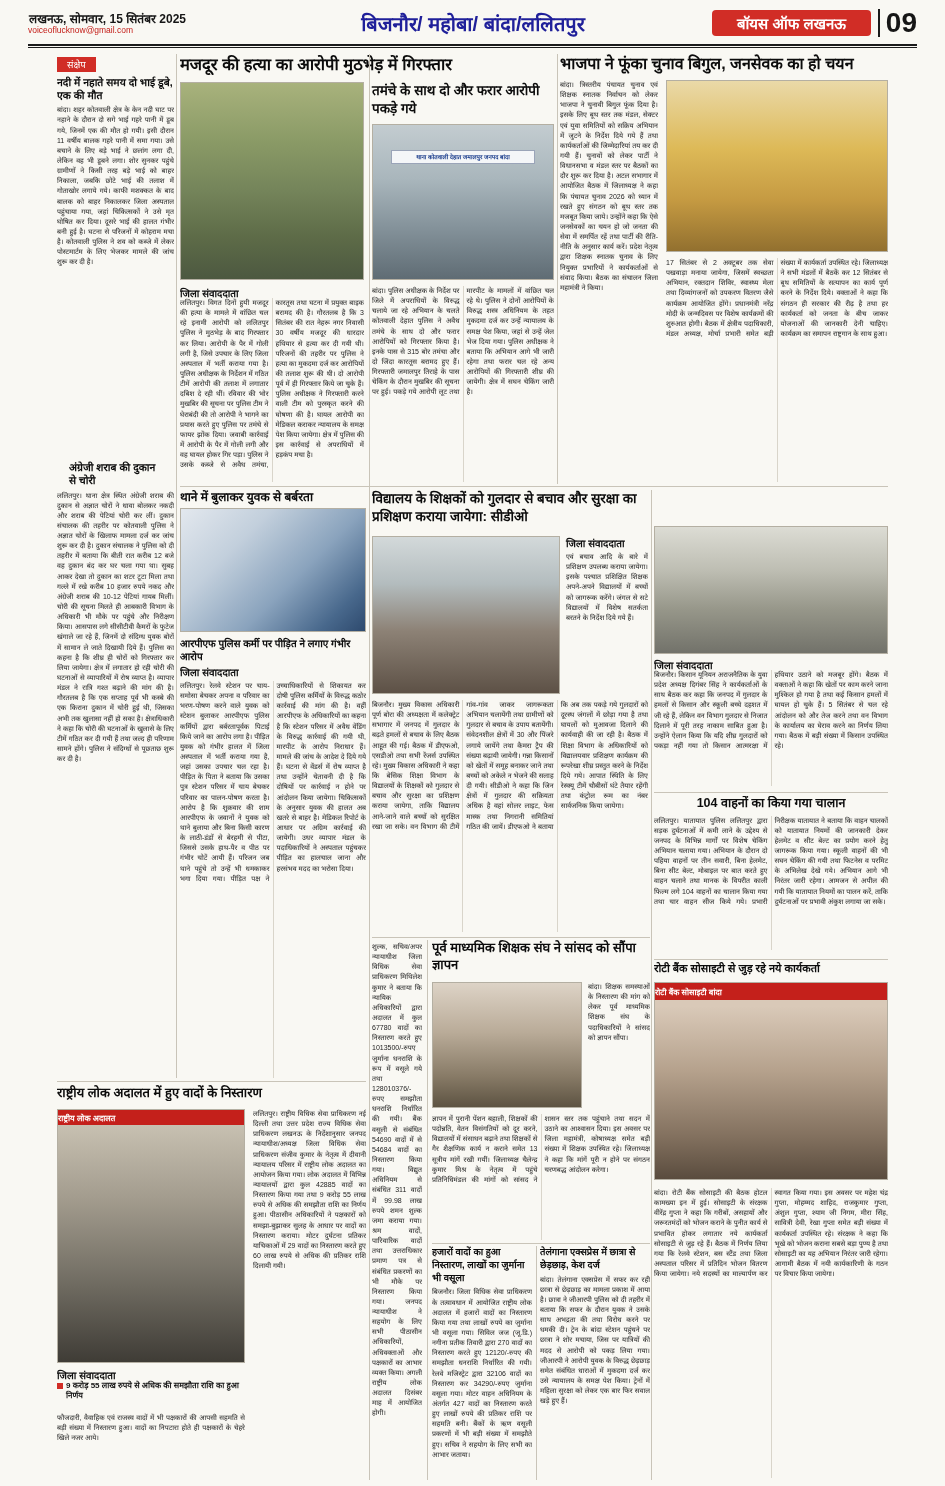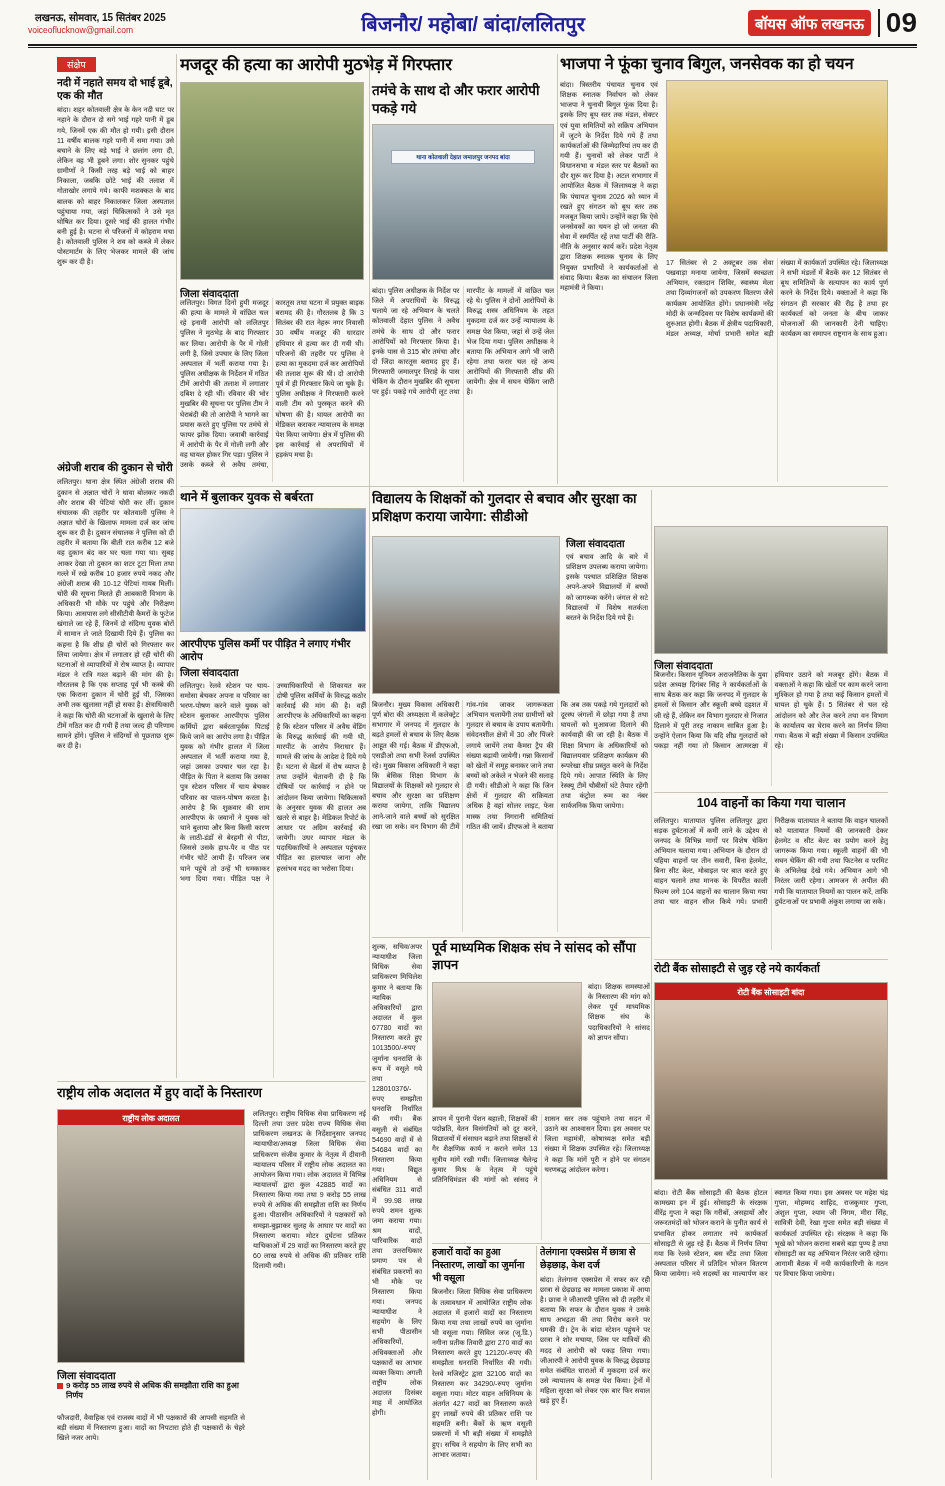--- a/index.html
+++ b/index.html
@@ -10,46 +10,46 @@
   .h{font-weight:700;color:#0c0c0c;line-height:1.25}
   .h-nw{white-space:nowrap;overflow:hidden}
   .body{font-size:7px;line-height:1.45;text-align:justify;color:#232323;overflow:hidden}
   .cols2{column-count:2;column-gap:7px;column-rule:1px solid #d9d5ca}
   .cols3{column-count:3;column-gap:7px;column-rule:1px solid #d9d5ca}
   .byline{font-size:10px;font-weight:700;color:#101010}
   .photo{position:relative;overflow:hidden;border:1px solid #b4af a2;border:1px solid #b4afa2}
   .vr{position:absolute;width:1px;background:#c9c4b8}
   .hr{position:absolute;height:1px;background:#c9c4b8}
   .brief-label{display:inline-block;background:#d12d26;color:#fff;font-size:9.5px;font-weight:400;padding:1px 10px}
-  .banner{position:absolute;left:0;top:0;right:0;background:#c4201b;color:#fff;font-weight:700;text-align:center}
+  .banner{position:absolute;left:0;top:0;right:0;background:#c4201b;color:#fff;font-weight:700;}
   .sign{position:absolute;left:10%;top:16%;width:80%;background:#f4f6f8;color:#173a8a;font-weight:700;
         text-align:center;border:1px solid #9aa4b8;padding:2px 1px;font-size:6px;line-height:1.45}
   .bullet{display:flex;gap:3px;font-size:8px;font-weight:700;line-height:1.3}
   .bullet .sq{width:6px;height:6px;background:#d12d26;flex:none;margin-top:2px}
 </style>
 </head>
 <body>
 
 <div class="page">
 
   <header style="position:absolute;left:28px;top:6px;width:889px;height:36px">
-    <div style="position:absolute;left:7px;top:4px;font-size:10px;font-weight:700">लखनऊ, सोमवार, 15 सितंबर 2025</div>
+    <div style="position:absolute;left:1px;top:4px;font-size:12px;font-weight:700">लखनऊ, सोमवार, 15 सितंबर 2025</div>
     <div style="position:absolute;left:0;top:19px;font-size:8.5px;color:#c4201b">voiceoflucknow@gmail.com</div>
     <div style="position:absolute;left:225px;width:440px;top:4px;text-align:center;font-size:20px;font-weight:700;color:#20209a">बिजनौर/ महोबा/ बांदा/ललितपुर</div>
-    <div style="position:absolute;right:46px;top:4px;background:#d12d26;color:#fff;font-size:15px;font-weight:700;padding:3px 7px;border-radius:4px">बॉयस ऑफ लखनऊ</div>
+    <div style="position:absolute;right:46px;top:4px;background:#d12d26;color:#fff;font-size:15px;font-weight:700;padding:3px 25px;border-radius:4px">बॉयस ऑफ लखनऊ</div>
     <div style="position:absolute;right:37px;top:3px;width:2px;height:28px;background:#1b1b1b"></div>
     <div style="position:absolute;right:0;top:1px;font-size:28px;font-weight:700">09</div>
   </header>
   <div style="position:absolute;left:28px;width:889px;top:44px;height:4px;border-top:2px solid #1b1b1b;border-bottom:1px solid #1b1b1b"></div>
 
   <section class="blk" style="left:57px;top:54px;width:117px;height:1024px">
     <div><span class="brief-label">संक्षेप</span></div>
     <h2 class="h" style="font-size:10.5px;margin:4px 0 3px">नदी में नहाते समय दो भाई डूबे, एक की मौत</h2>
     <div class="body" style="height:348px">बांदा। शहर कोतवाली क्षेत्र के केन नदी घाट पर नहाने के दौरान दो सगे भाई गहरे पानी में डूब गये, जिनमें एक की मौत हो गयी। इसी दौरान 11 वर्षीय बालक गहरे पानी में समा गया। उसे बचाने के लिए बड़े भाई ने छलांग लगा दी, लेकिन वह भी डूबने लगा। शोर सुनकर पहुंचे ग्रामीणों ने किसी तरह बड़े भाई को बाहर निकाला, जबकि छोटे भाई की तलाश में गोताखोर लगाये गये। काफी मशक्कत के बाद बालक को बाहर निकालकर जिला अस्पताल पहुंचाया गया, जहां चिकित्सकों ने उसे मृत घोषित कर दिया। दूसरे भाई की हालत गंभीर बनी हुई है। घटना से परिजनों में कोहराम मचा है। कोतवाली पुलिस ने शव को कब्जे में लेकर पोस्टमार्टम के लिए भेजकर मामले की जांच शुरू कर दी है।</div>
-    <h2 class="h" style="font-size:10.5px;margin:8px 0 3px">अंग्रेजी शराब की दुकान से चोरी</h2>
+    <h2 class="h" style="font-size:10.5px;margin:8px 12px 3px">अंग्रेजी शराब की दुकान से चोरी</h2>
     <div class="body" style="height:584px">ललितपुर। थाना क्षेत्र स्थित अंग्रेजी शराब की दुकान से अज्ञात चोरों ने धावा बोलकर नकदी और शराब की पेटियां चोरी कर लीं। दुकान संचालक की तहरीर पर कोतवाली पुलिस ने अज्ञात चोरों के खिलाफ मामला दर्ज कर जांच शुरू कर दी है। दुकान संचालक ने पुलिस को दी तहरीर में बताया कि बीती रात करीब 12 बजे वह दुकान बंद कर घर चला गया था। सुबह आकर देखा तो दुकान का शटर टूटा मिला तथा गल्ले में रखे करीब 10 हजार रुपये नकद और अंग्रेजी शराब की 10-12 पेटियां गायब मिलीं। चोरी की सूचना मिलते ही आबकारी विभाग के अधिकारी भी मौके पर पहुंचे और निरीक्षण किया। आसपास लगे सीसीटीवी कैमरों के फुटेज खंगाले जा रहे हैं, जिनमें दो संदिग्ध युवक बोरों में सामान ले जाते दिखायी दिये हैं। पुलिस का कहना है कि शीघ्र ही चोरों को गिरफ्तार कर लिया जायेगा। क्षेत्र में लगातार हो रही चोरी की घटनाओं से व्यापारियों में रोष व्याप्त है। व्यापार मंडल ने रात्रि गश्त बढ़ाने की मांग की है। गौरतलब है कि एक सप्ताह पूर्व भी कस्बे की एक किराना दुकान में चोरी हुई थी, जिसका अभी तक खुलासा नहीं हो सका है। क्षेत्राधिकारी ने कहा कि चोरी की घटनाओं के खुलासे के लिए टीमें गठित कर दी गयी हैं तथा जल्द ही परिणाम सामने होंगे। पुलिस ने संदिग्धों से पूछताछ शुरू कर दी है।</div>
   </section>
 
   <section class="blk" style="left:180px;top:54px;width:374px;height:428px">
     <h1 class="h h-nw" style="font-size:16.5px">मजदूर की हत्या का आरोपी मुठभेड़ में गिरफ्तार</h1>
     <div class="photo" style="position:absolute;left:0;top:28px;width:184px;height:198px;background:linear-gradient(180deg,#a8b27c 0%,#8a9a66 30%,#74845a 55%,#5e6c48 78%,#4c5840 100%)"></div>
     <h2 class="h" style="position:absolute;left:192px;top:28px;width:182px;font-size:13.5px;line-height:1.3">तमंचे के साथ दो और फरार आरोपी पकड़े गये</h2>
     <div class="photo" style="position:absolute;left:192px;top:70px;width:182px;height:156px;background:linear-gradient(180deg,#c3ccd0 0%,#a9b6bc 35%,#86949c 65%,#5f6c74 100%)">
       <div class="sign">थाना कोतवाली देहात जमालपुर जनपद बांदा</div>
     </div>

